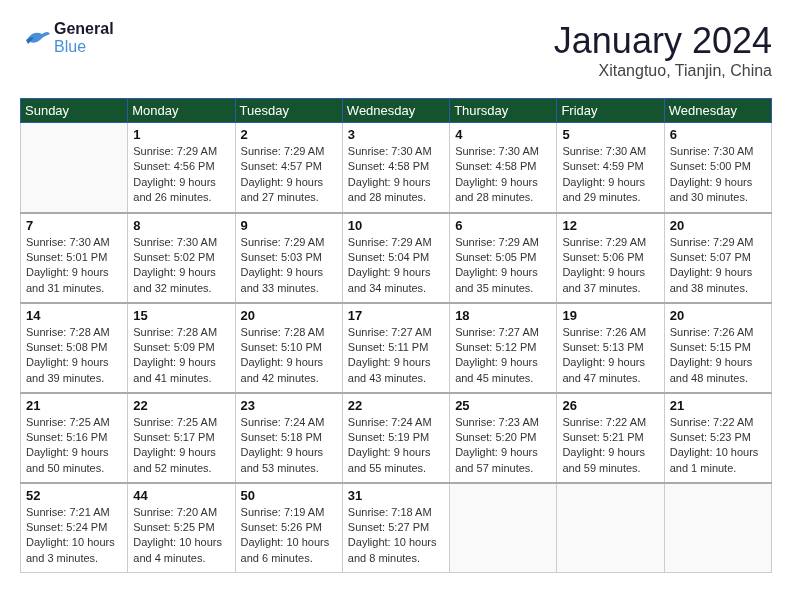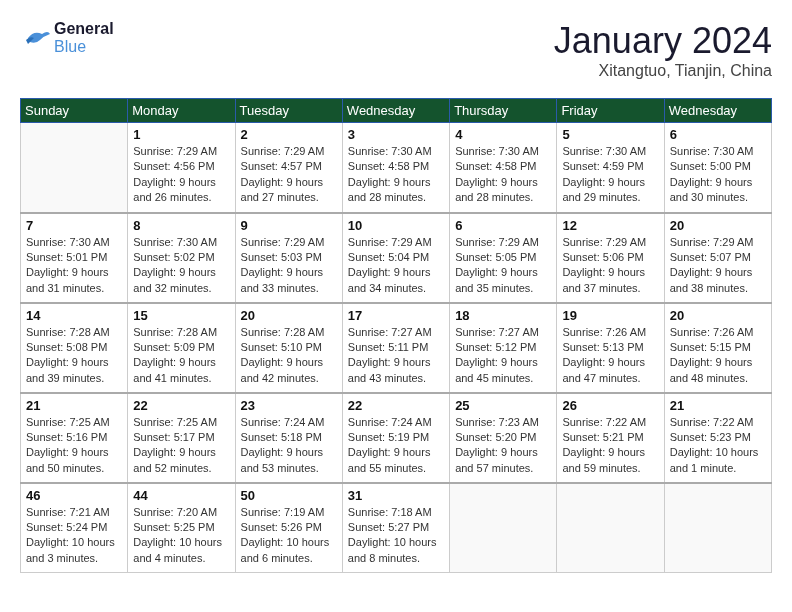--- a/index.html
+++ b/index.html
@@ -333,21 +333,21 @@
         <span class="day-number">21</span>
         <div class="day-info">
           Sunrise: 7:22 AM<br>
           Sunset: 5:23 PM<br>
           Daylight: 10 hours and 1 minute.
         </div>
       </td>
       </tr>
       <tr class="row-divider">
         <td>
-        <span class="day-number">46</span>
+        <span class="day-number">52</span>
         <div class="day-info">
           Sunrise: 7:21 AM<br>
           Sunset: 5:24 PM<br>
           Daylight: 10 hours and 3 minutes.
         </div>
       </td>
         <td>
         <span class="day-number">44</span>
         <div class="day-info">
           Sunrise: 7:20 AM<br>

